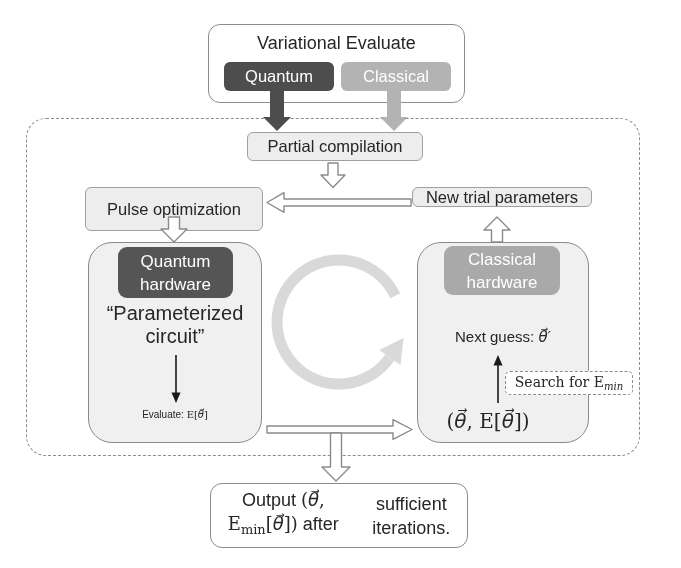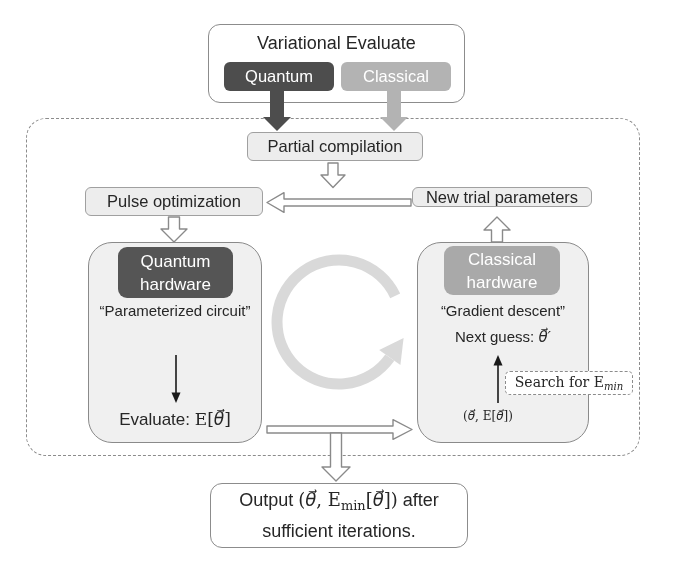--- a/index.html
+++ b/index.html
@@ -28,42 +28,42 @@
   .head-light{left:380px;border-top-color:#b3b3b3;}
 
   
   .dashed-region{left:26px;top:118px;width:614px;height:338px;
     border:1.6px dashed #8c8c8c;border-radius:20px;box-sizing:border-box;}
 
   
   .proc{background:#ededed;border:1.3px solid #a0a0a0;border-radius:6px;
     box-sizing:border-box;font-size:16.5px;}
   .proc-partial{left:247px;top:132px;width:176px;height:29px;}
-  .proc-pulse{left:85px;top:187px;width:178px;height:29px;}
+  .proc-pulse{left:85px;top:187px;width:178px;height:44px;}
   .proc-newtrial{left:412px;top:187px;width:180px;height:20px;}
 
   
   .node{background:#f0f0f0;border:1.5px solid #8a8a8a;border-radius:24px;box-sizing:border-box;}
   .node-quantum{left:88px;top:242px;width:174px;height:201px;}
   .node-classical{left:417px;top:242px;width:172px;height:201px;}
   .node-header{border-radius:9px;color:#fff;font-size:17px;line-height:23px;
     flex-direction:column;}
   .hdr-quantum{left:29px;top:4px;width:115px;height:51px;background:#555555;}
   .hdr-classical{left:26px;top:3px;width:116px;height:49px;background:#a9a9a9;}
-  .node-sub{left:0;top:59px;width:100%;font-size:15px;}
+  .node-sub{left:0;top:59px;width:100%;font-size:20px;}
   .node-line{font-size:15px;}
 
   .search-box{left:505px;top:371px;width:128px;height:24px;background:#ffffff;
     border:1.3px dashed #8c8c8c;border-radius:5px;box-sizing:border-box;
     font-family:"DejaVu Serif","DejaVu Sans",serif;font-size:14px;z-index:6;text-align:right;}
 
   
   .output-box{left:210px;top:483px;width:258px;height:65px;background:#fff;
     border:1.5px solid #8c8c8c;border-radius:12px;box-sizing:border-box;
-    flex-direction:column;font-size:18px;line-height:24px;}
+    flex-direction:row;font-size:18px;line-height:24px;}
 
   
   .m{font-family:"DejaVu Serif","DejaVu Sans",serif;font-style:italic;}
   .rm{font-family:"DejaVu Serif","DejaVu Sans",serif;}
   .sub{font-family:"DejaVu Serif","DejaVu Sans",serif;font-style:italic;
     font-size:0.72em;vertical-align:-0.32em;}
   .subr{font-family:"DejaVu Serif","DejaVu Sans",serif;
     font-size:0.72em;vertical-align:-0.32em;}
 
   svg{display:block;}
@@ -115,39 +115,38 @@
   <div class="abs node node-quantum">
     <div class="abs ctr node-header hdr-quantum">
       <span>Quantum</span>
       <span>hardware</span>
     </div>
     <div class="abs ctr node-sub">“Parameterized circuit”</div>
     <svg class="abs" style="left:81px;top:112px;" width="12" height="48">
       <line x1="6" y1="0" x2="6" y2="39" stroke="#1a1a1a" stroke-width="1.6"></line>
       <polygon points="6,48 1.5,37.5 10.5,37.5" fill="#1a1a1a"></polygon>
     </svg>
-    <div class="abs ctr node-line" style="left:0;top:166px;width:100%;font-size:17px;">
+    <div class="abs ctr node-line" style="left:0;top:166px;width:100%;font-size:10px;">
         <span><span>Evaluate: </span><span class="rm">E[</span><span class="m">θ⃗</span><span class="rm">]</span></span>
       </div>
   </div>
 
   <div class="abs node node-classical">
     <div class="abs ctr node-header hdr-classical">
       <span>Classical</span>
       <span>hardware</span>
     </div>
-    <div class="abs ctr node-sub">“Gradient descent”</div>
     <div class="abs ctr node-line" style="left:0;top:85px;width:100%;">
         <span><span>Next guess: </span><span class="m">θ⃗</span><span class="m">′</span></span>
       </div>
     <svg class="abs" style="left:74px;top:112px;" width="12" height="48">
       <line x1="6" y1="10" x2="6" y2="48" stroke="#1a1a1a" stroke-width="1.6"></line>
       <polygon points="6,0 1.5,10.5 10.5,10.5" fill="#1a1a1a"></polygon>
     </svg>
-    <div class="abs ctr node-line" style="left:0;top:166px;width:140px;font-size:12px;">
+    <div class="abs ctr node-line" style="left:0;top:166px;width:140px;font-size:20px;">
         <span><span class="rm">(</span><span class="m">θ⃗</span><span class="rm">, </span><span class="rm">E[</span><span class="m">θ⃗</span><span class="rm">])</span></span>
       </div>
   </div>
 
   <div class="abs ctr search-box">
       <span><span>Search for </span><span class="rm">E</span><span class="sub">min</span></span>
     </div>
 
   <svg class="abs" style="left:266px;top:419px;" width="147" height="21">
     <polygon class="hollow" points="1,7 127,7 127,0.7 146,10.5 127,20.3 127,14 1,14"></polygon>

